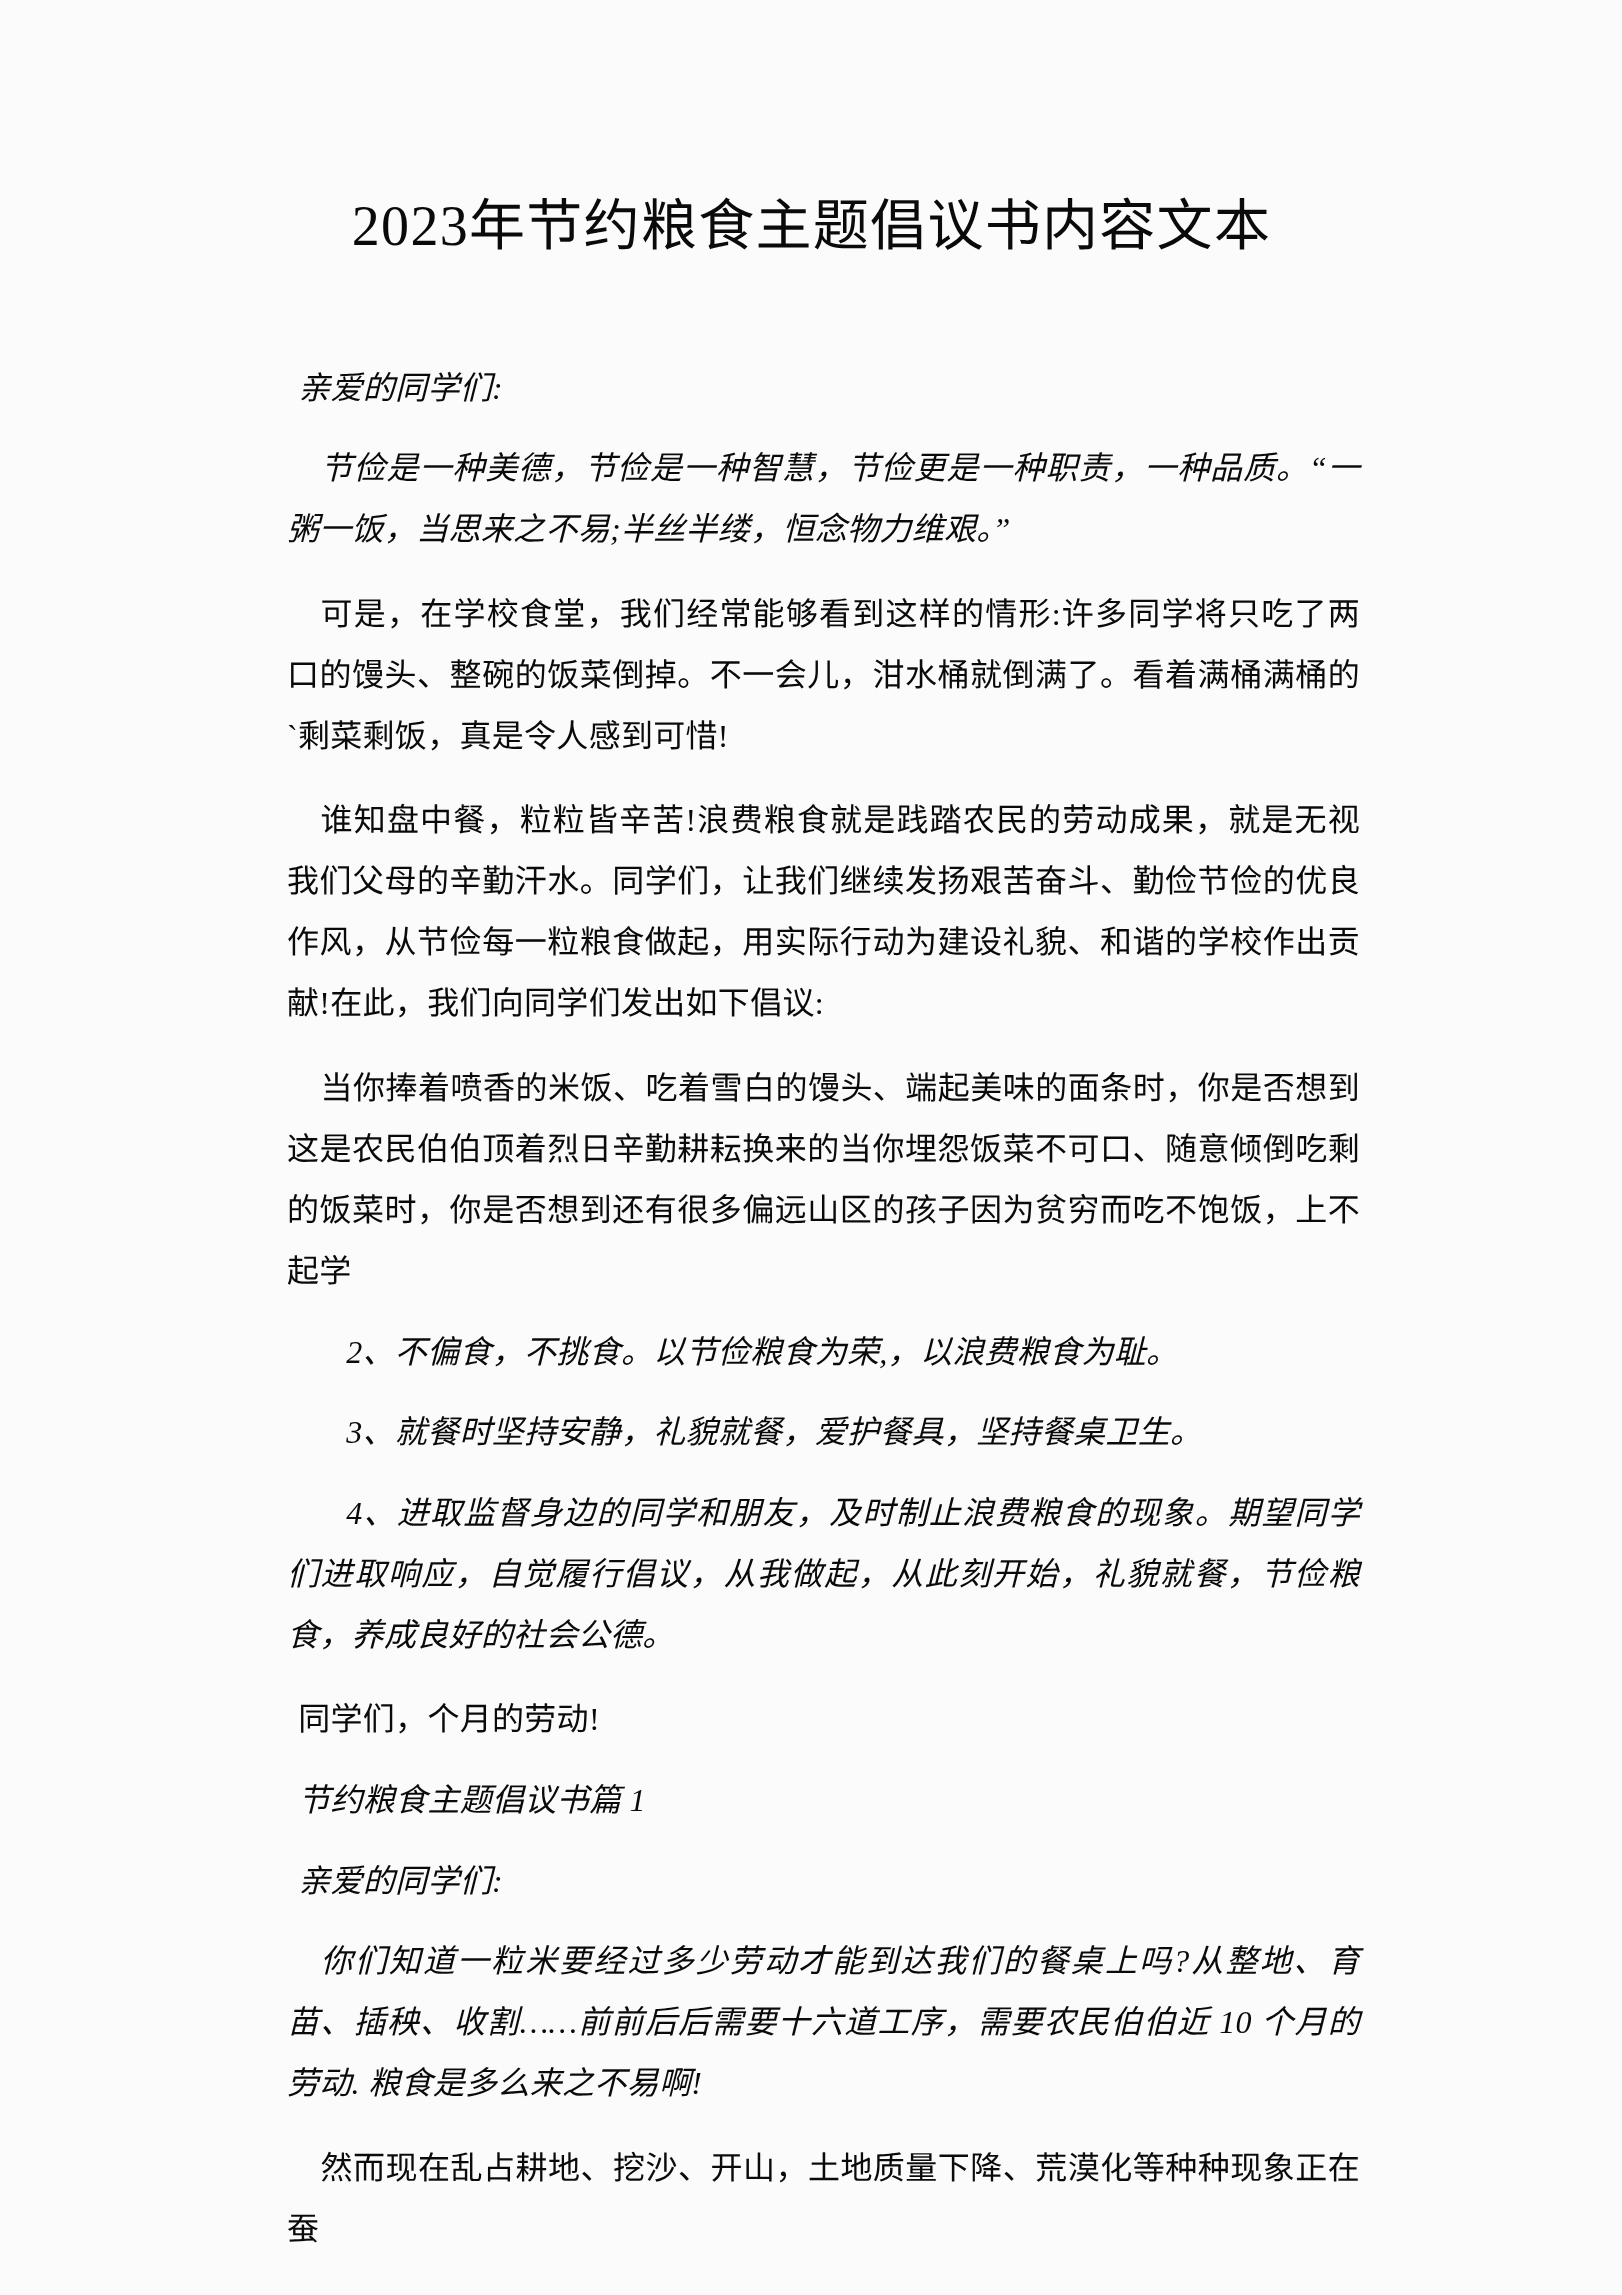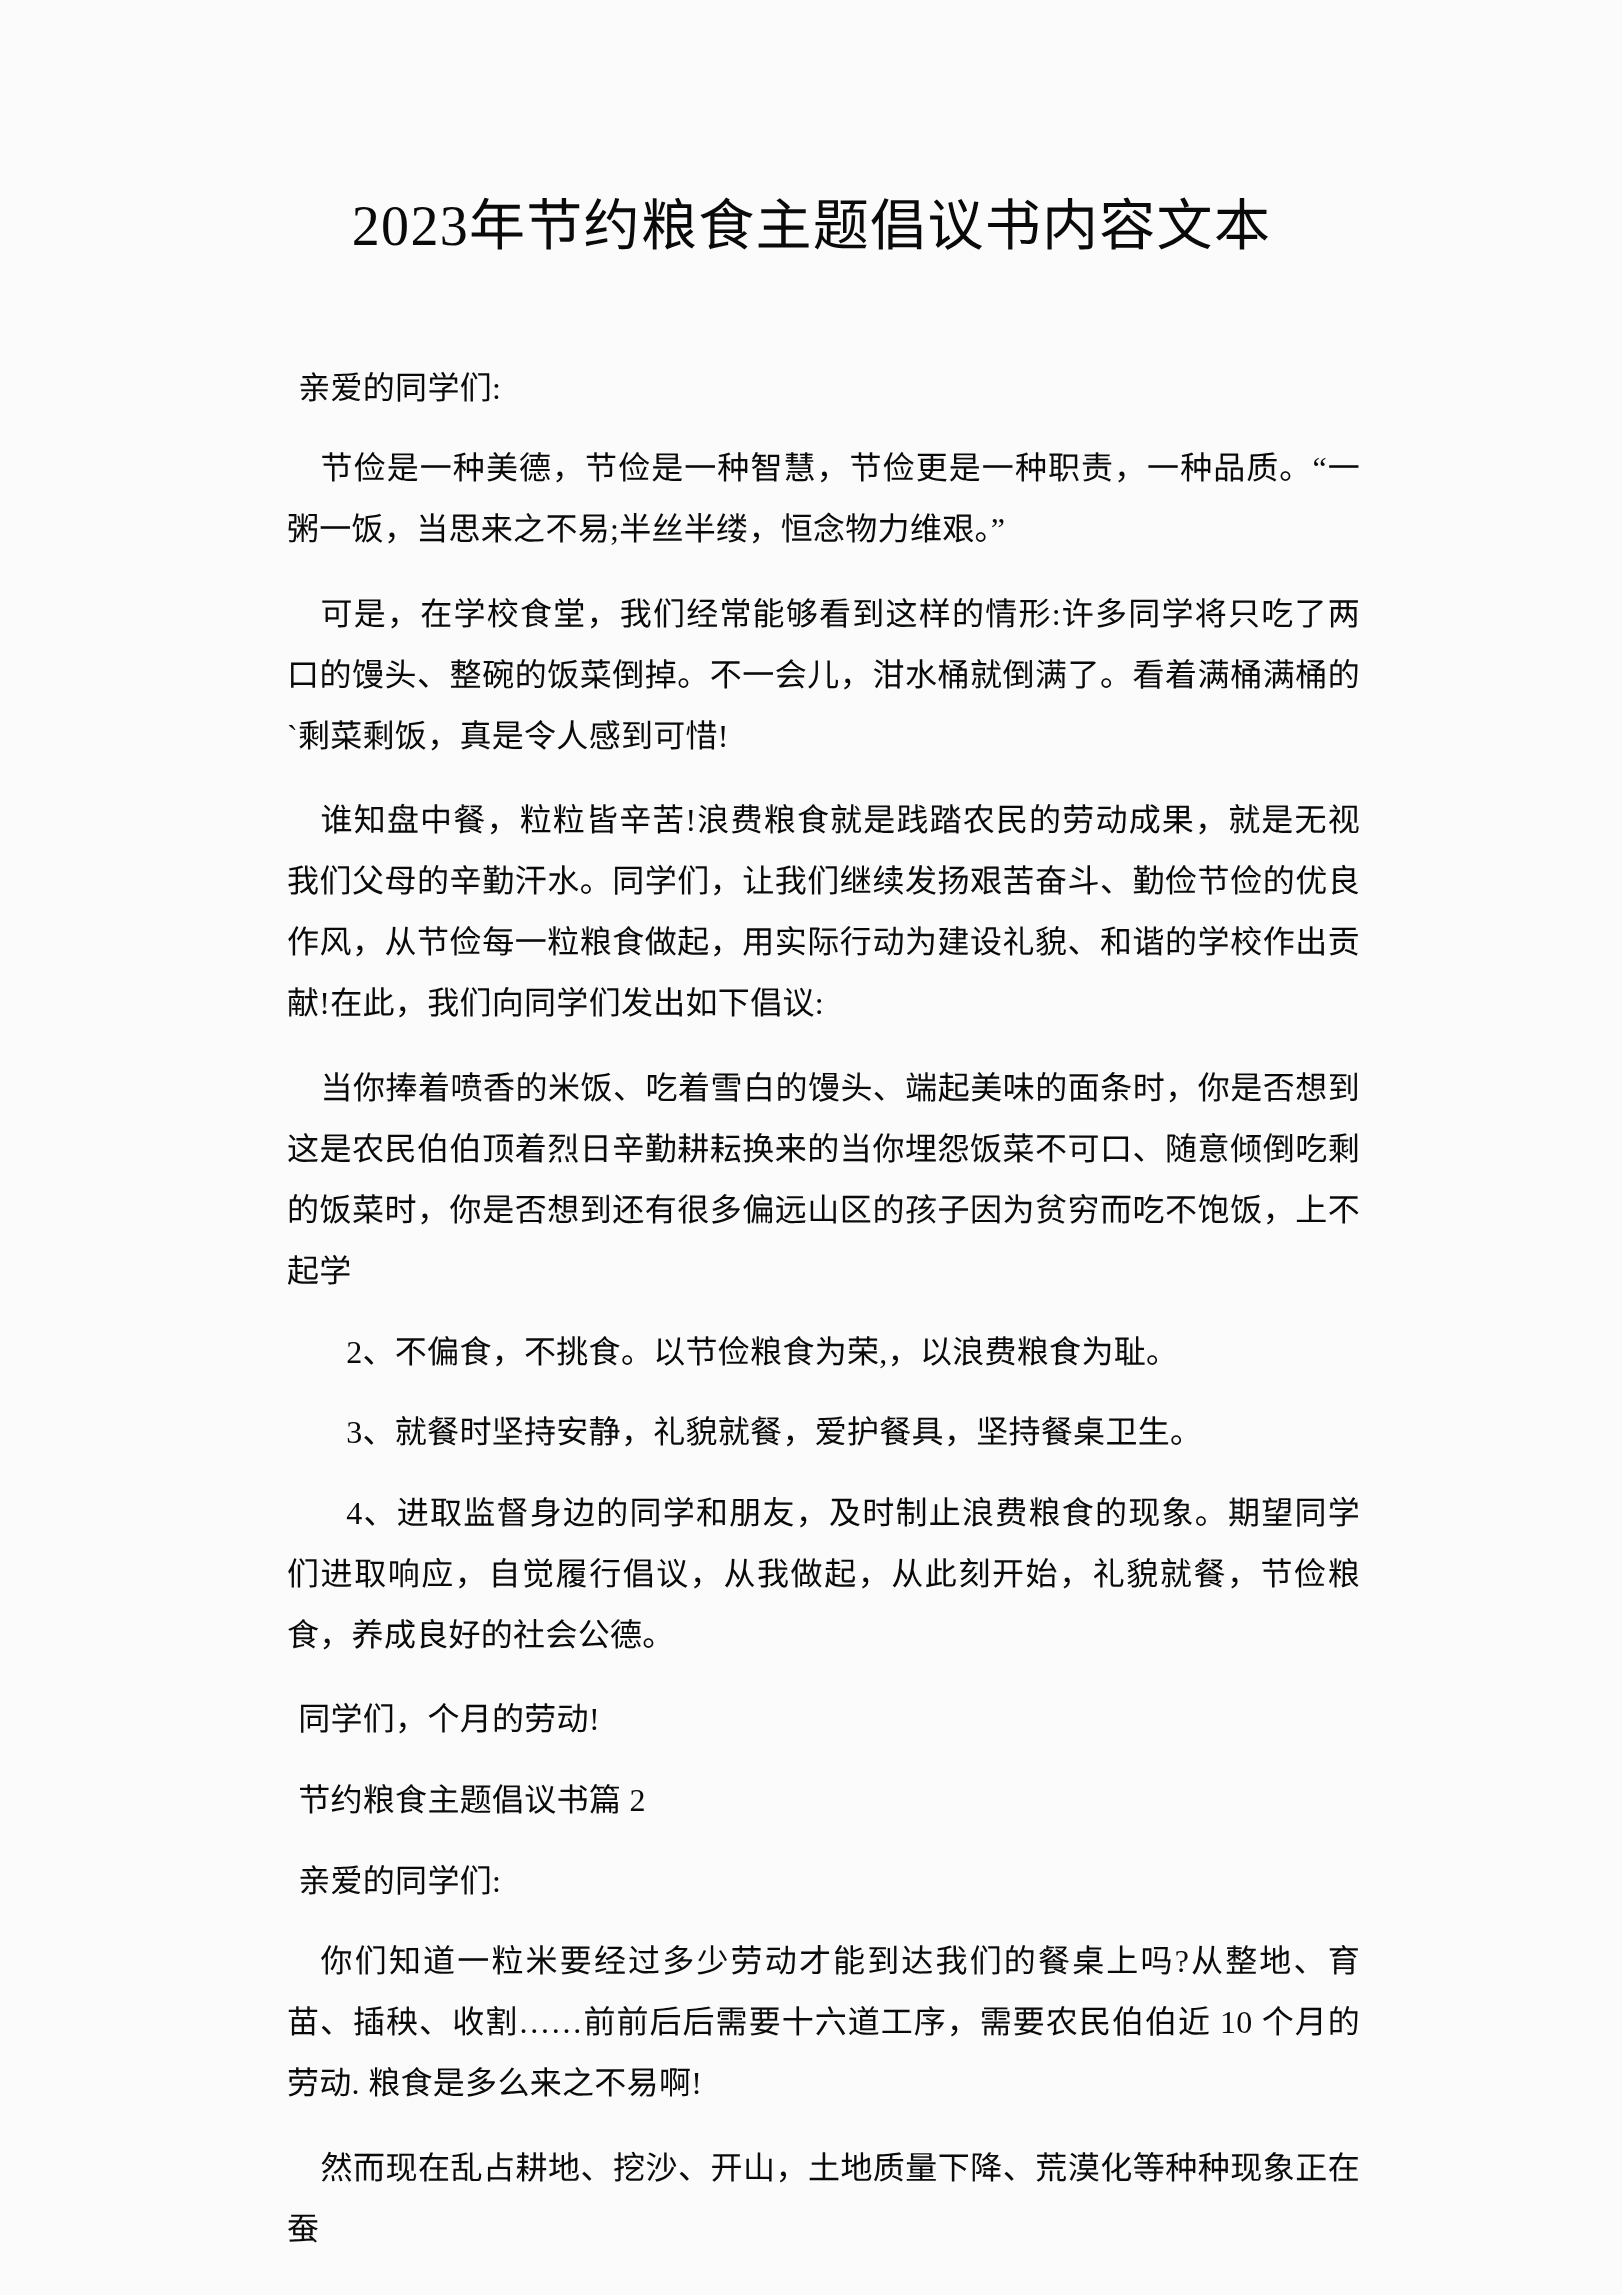--- a/index.html
+++ b/index.html
@@ -59,21 +59,21 @@
     letter-spacing: 0.3px;
     word-break: break-all;
   }
 
   
   p.ind-1 { text-indent: 0.35em; }
   p.ind-2 { text-indent: 1.05em; }
   p.ind-3 { text-indent: 1.85em; }
 
   
-  p.gap-sm { margin-top: 19.6px; }
+  p.gap-sm { margin-top: 19.6px; font-style: italic; }
   p.gap-md { margin-top: 23.6px; }
 </style>
 </head>
 <body>
 
 <div class="page">
 
   <h1 class="doc-title">2023年节约粮食主题倡议书内容文本</h1>
 
   <div class="body-col">
@@ -91,21 +91,21 @@
 
 
     <p class="para ind-3 gap-sm">2、不偏食，不挑食。以节俭粮食为荣,，以浪费粮食为耻。</p>
 
     <p class="para ind-3 gap-sm">3、就餐时坚持安静，礼貌就餐，爱护餐具，坚持餐桌卫生。</p>
 
     <p class="para ind-3 gap-sm">4、进取监督身边的同学和朋友，及时制止浪费粮食的现象。期望同学们进取响应，自觉履行倡议，从我做起，从此刻开始，礼貌就餐，节俭粮食，养成良好的社会公德。</p>
 
     <p class="para ind-1 gap-md">同学们，个月的劳动!</p>
 
-    <p class="para ind-1 gap-sm">节约粮食主题倡议书篇 2</p>
+    <p class="para ind-1 gap-sm">节约粮食主题倡议书篇 1</p>
 
     <p class="para ind-1 gap-sm">亲爱的同学们:</p>
 
     <p class="para ind-2 gap-sm">你们知道一粒米要经过多少劳动才能到达我们的餐桌上吗?从整地、育苗、插秧、收割……前前后后需要十六道工序，需要农民伯伯近 10 个月的劳动. 粮食是多么来之不易啊!</p>
 
     <p class="para ind-2 gap-md">然而现在乱占耕地、挖沙、开山，土地质量下降、荒漠化等种种现象正在蚕</p>
 
   </div>
 </div>
 

